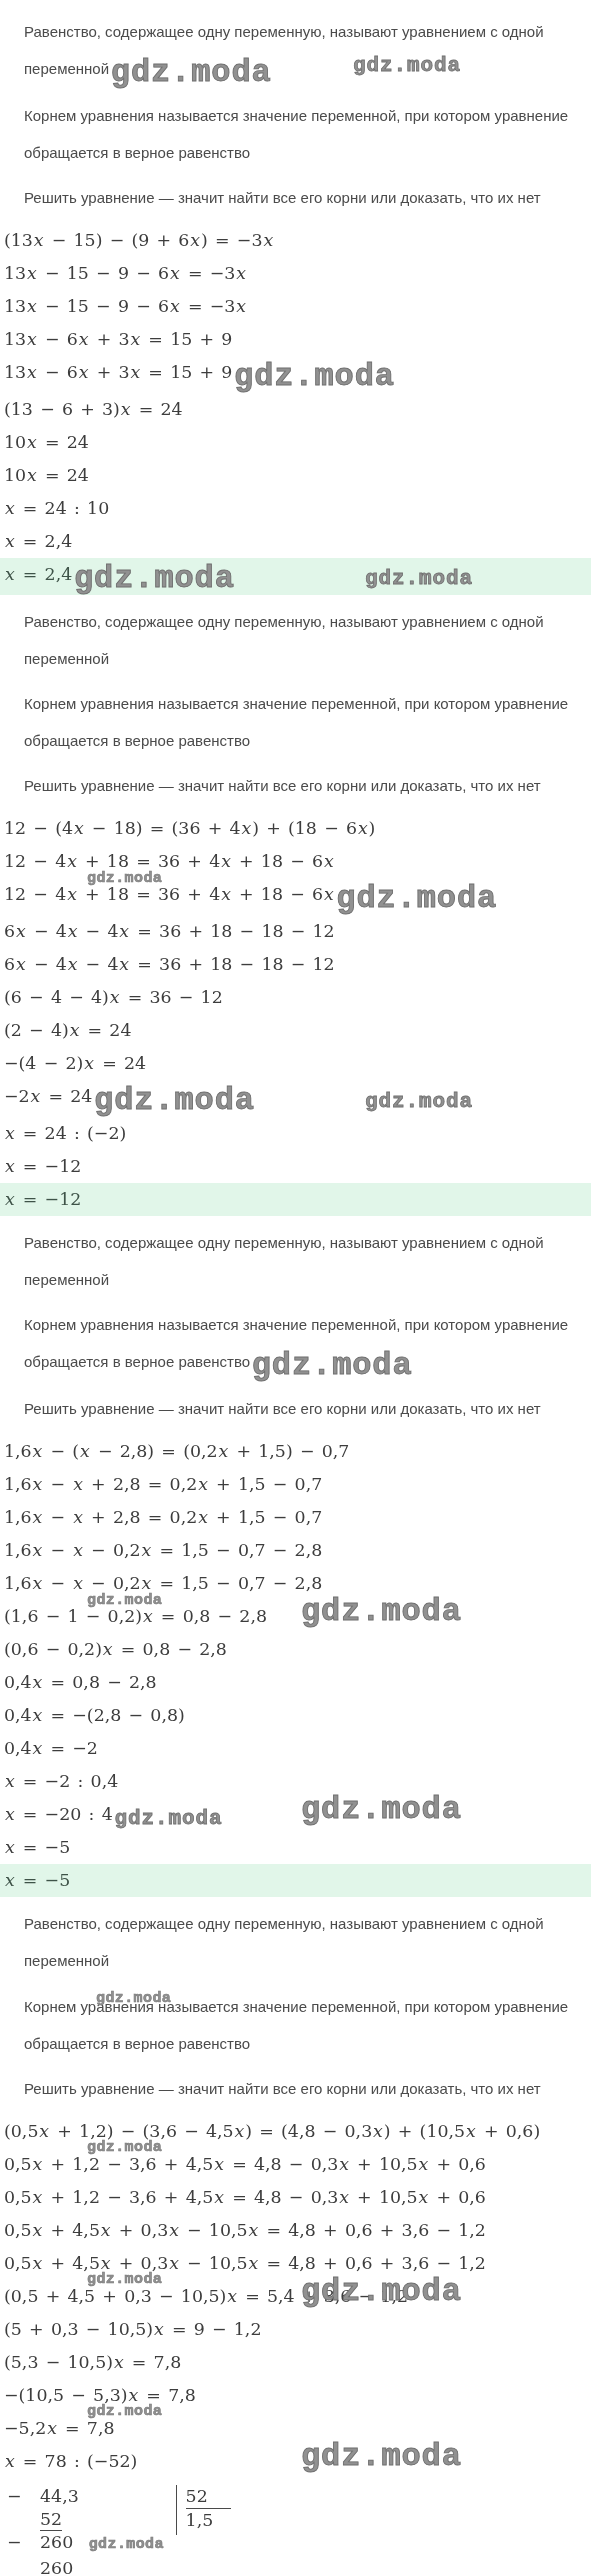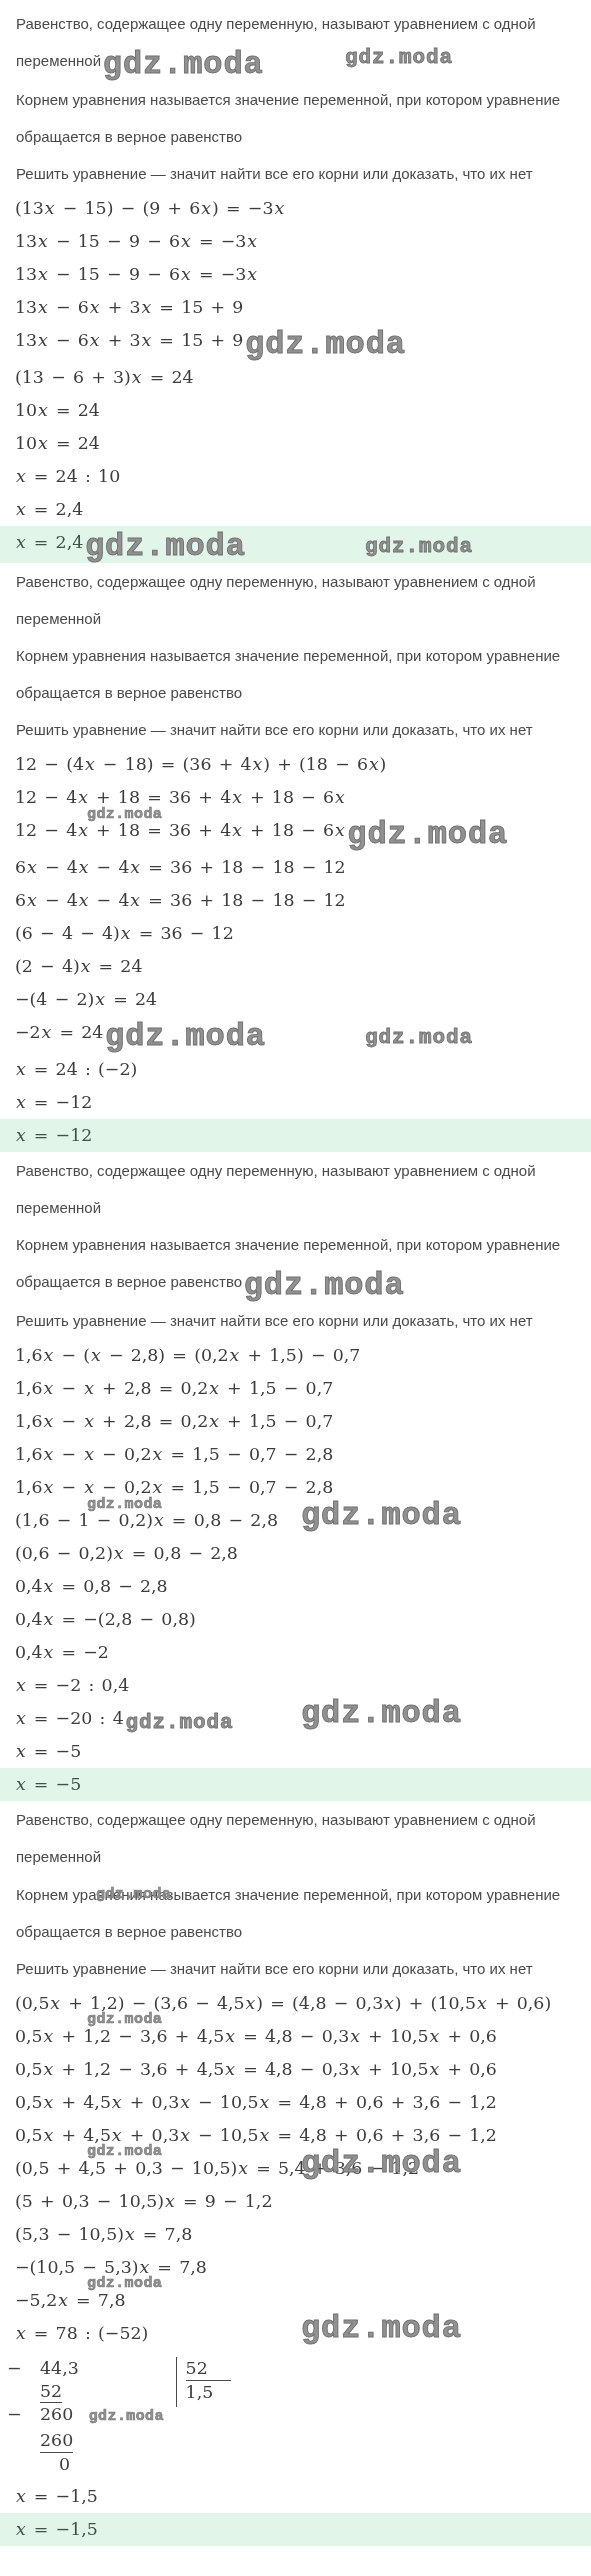--- a/index.html
+++ b/index.html
@@ -7,33 +7,33 @@
     width: 591px;
     margin: 0;
     padding: 5.2px 0 8.7px 0;
     font-family: "Liberation Sans", sans-serif;
     overflow-x: hidden;
   }
   .block { position: relative; }
 
   
   .def {
-    margin: 0;
+    margin: 8px;
     padding-left: 16px;
     font-size: 15px;
     line-height: 37px;
     color: #4b4b4b;
     position: relative;
     white-space: nowrap;
   }
 
   
   .eq {
     position: relative;
-    padding-left: 15px;
+    padding-left: 4px;
     font-family: "DejaVu Serif", "Liberation Serif", serif;
     font-size: 17.4px;
     line-height: 33px;
     color: #3d3d3d;
     word-spacing: 1.7px;
     white-space: nowrap;
   }
   .eq i { font-style: italic; padding: 0 0.9px; }
 
   

